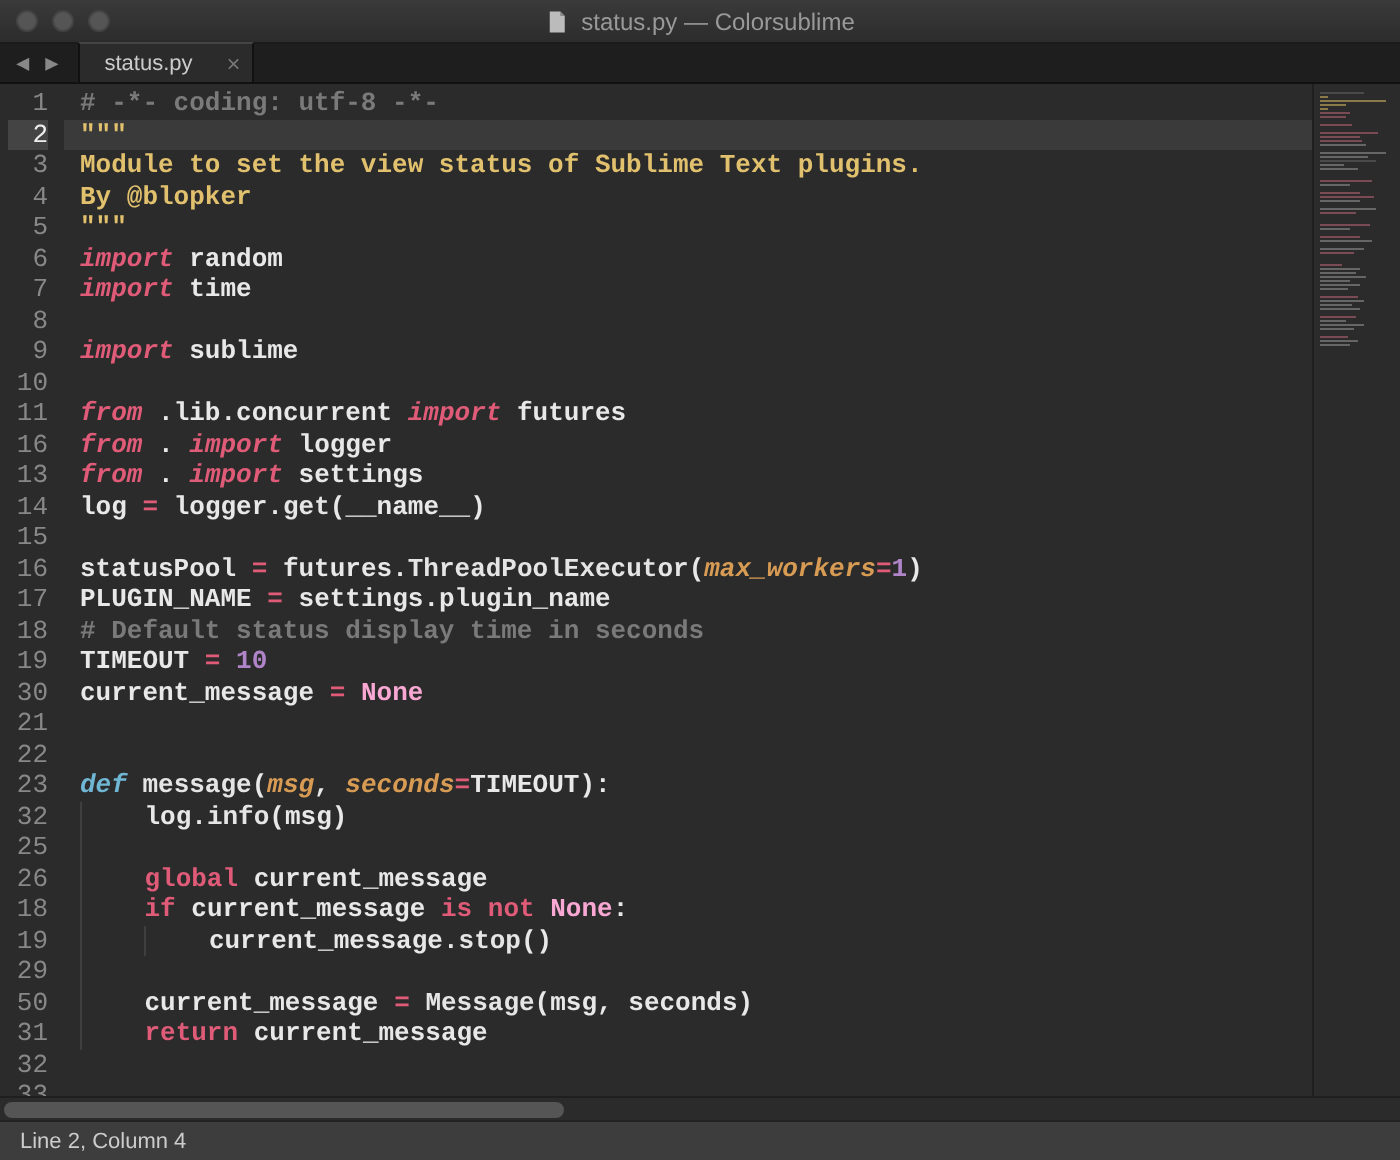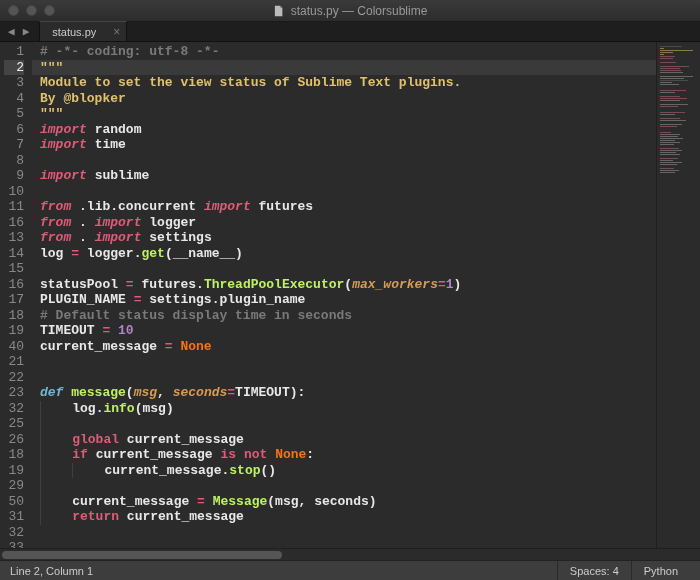--- a/index.html
+++ b/index.html
@@ -91,27 +91,27 @@
   .code .line { padding-left:8px;font-weight:bold; }
   .code .line.active { background:#3a3a3a; }
   .indent-guide { border-left:1px solid #3f3f3f; display:inline-block; height:15.5px; vertical-align:top; }
   
   .c-comment { color:#7a7a7a; }
   .c-string  { color:#e2c16e; }
   .c-kw      { color:#e05b78; }
   .c-kw2     { color:#e05b78; font-style:italic; }
   .c-mod     { color:#e8e8e8; }
   .c-ident   { color:#e8e8e8; }
-  .c-func    { color:#bef264; }
+  .c-func    { color:#e5e5e5; }
   .c-decl    { color:#6fb7d4; font-style:italic; }
   .c-param   { color:#d79b54; font-style:italic; }
   .c-op      { color:#e05b78; }
   .c-punc    { color:#e8e8e8; }
   .c-num     { color:#b084c9; }
-  .c-const   { color:#f97316; }
+  .c-const   { color:#f9a8d4; }
 
   .minimap {
     width:44px;
     background:#2b2b2b;
     border-left:1px solid #1f1f1f;
     padding:4px 3px;
     flex-shrink:0;
   }
   .minimap .ml {
     height:1px;
@@ -209,21 +209,21 @@
       <div class="ln">10</div>
       <div class="ln">11</div>
       <div class="ln">16</div>
       <div class="ln">13</div>
       <div class="ln">14</div>
       <div class="ln">15</div>
       <div class="ln">16</div>
       <div class="ln">17</div>
       <div class="ln">18</div>
       <div class="ln">19</div>
-      <div class="ln">40</div>
+      <div class="ln">30</div>
       <div class="ln">21</div>
       <div class="ln">22</div>
       <div class="ln">23</div>
       <div class="ln">32</div>
       <div class="ln">25</div>
       <div class="ln">26</div>
       <div class="ln">18</div>
       <div class="ln">19</div>
       <div class="ln">29</div>
       <div class="ln">50</div>
@@ -299,18 +299,14 @@
       <div class="ml" style="width: 52%;"></div>
       <div class="ml" style="width: 40%;"></div>
     </div>
 </div>
 
 <div class="hscroll">
   <div class="hscroll-thumb"></div>
 </div>
 
 <div class="statusbar">
-  <span>Line 2, Column 1</span>
-  <div class="status-right">
-    <span class="status-seg">Spaces: 4</span>
-    <span class="status-seg">Python</span>
-  </div>
+  <span>Line 2, Column 4</span>
 </div>
 
 </body></html>

